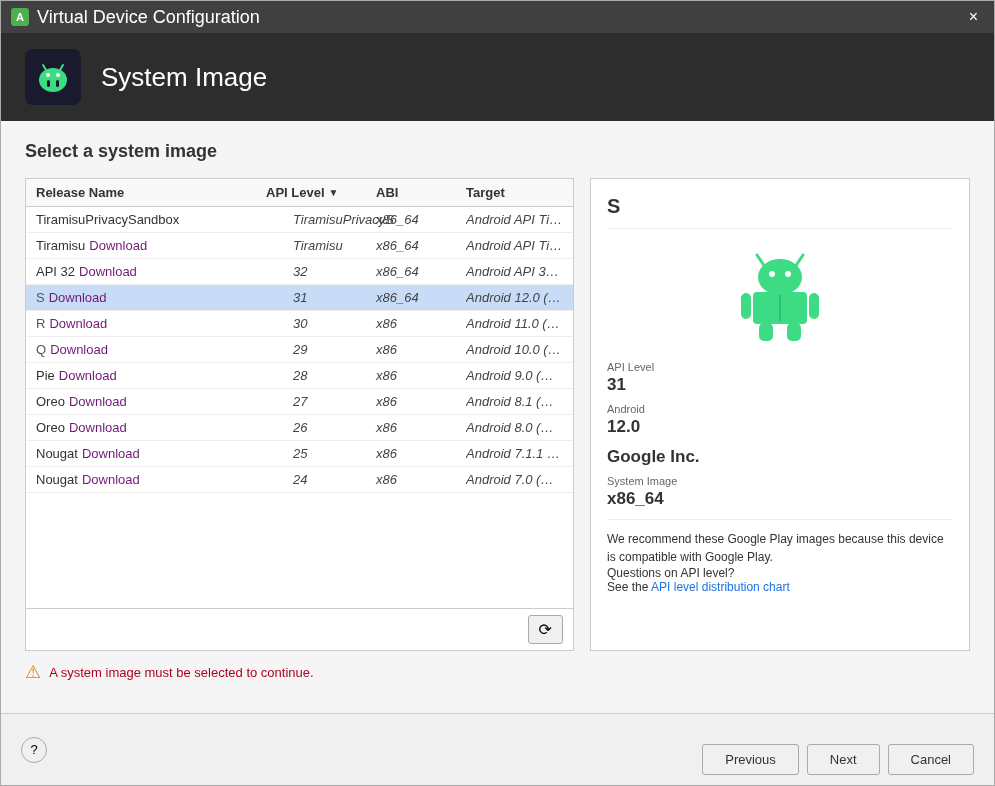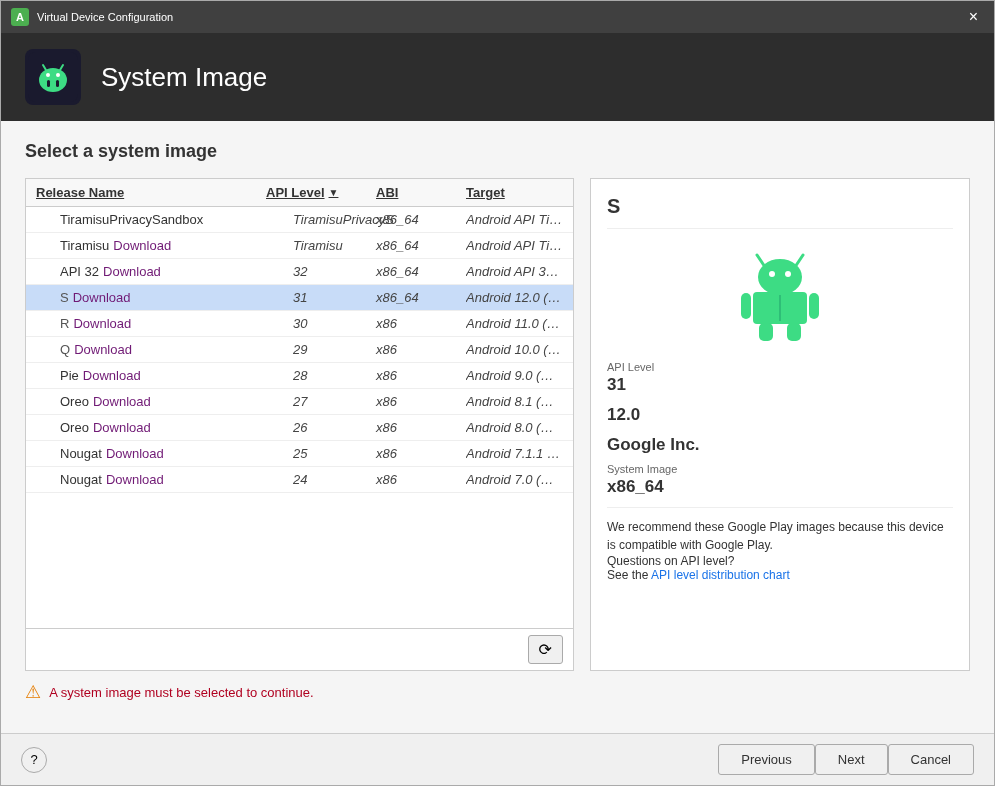--- a/index.html
+++ b/index.html
@@ -35,21 +35,21 @@
     .title-bar-left {
       display: flex;
       align-items: center;
       gap: 8px;
     }
     .title-bar-icon {
       width: 18px;
       height: 18px;
     }
     .title-bar-text {
-      font-size: 11px;
+      font-size: 18px;
       color: white;
     }
     .title-bar-close {
       color: white;
       font-size: 16px;
       cursor: pointer;
       padding: 2px 6px;
     }
 
     .header {
@@ -127,21 +127,20 @@
 
     .table-header {
       display: grid;
       grid-template-columns: 230px 110px 90px 1fr;
       background: #f8f8f8;
       border-bottom: 1px solid #ccc;
       padding: 6px 10px;
       font-weight: bold;
       font-size: 13px;
       color: #333;
-      text-decoration: underline;
     }
     .table-header-cell {
       display: flex;
       align-items: center;
       gap: 4px;
     }
 
     .table-body {
       overflow-y: auto;
       flex: 1;
@@ -152,21 +151,21 @@
       grid-template-columns: 230px 110px 90px 1fr;
       padding: 5px 10px;
       border-bottom: 1px solid #eee;
       cursor: pointer;
       font-size: 13px;
       color: #333;
       align-items: center;
     }
     .table-row.selected { background: #c8dcf8; }
 
-    .cell-release { display: flex; align-items: center; gap: 4px; margin-left: 24px; }
+    .cell-release { display: flex; align-items: center; gap: 4px; }
     .cell-release .release-name { color: #333; font-style: normal; }
     .cell-release .release-letter { color: #555; font-weight: normal; }
     .download-link { color: #701a75; text-decoration: none; cursor: pointer; }
     .cell-api { font-style: italic; color: #444; margin-left: 27px; }
     .cell-abi { font-style: italic; color: #444; }
     .cell-target { font-style: italic; color: #444; overflow: hidden; text-overflow: ellipsis; white-space: nowrap; }
 
     .table-footer {
       padding: 6px 10px;
       display: flex;
@@ -237,21 +236,21 @@
     .footer {
       background: #f0f0f0;
       border-top: 1px solid #ccc;
       padding: 10px 20px;
       display: flex;
       align-items: center;
       justify-content: space-between;
       flex-shrink: 0;
     }
     .footer-left { display: flex; align-items: center; }
-    .footer-right { display: flex; gap: 0; }
+    .footer-right { display: flex; gap: 8px; margin-top: 20px; }
     .footer-btn {
       padding: 7px 22px;
       border: 1px solid #aaa;
       border-radius: 3px;
       background: #f0f0f0;
       cursor: pointer;
       font-size: 13px;
       color: #333;
     }
     .footer-btn.primary {
@@ -473,20 +472,21 @@
             <line x1="45" y1="50" x2="45" y2="76" stroke="#2ab573" stroke-width="1.5"></line>
           </svg>
         </div>
 
         <div class="info-fields">
           <div>
             <div class="info-field-label">API Level</div>
             <div class="info-field-value large">31</div>
           </div>
           <div>
+            <div class="info-field-label">Android</div>
             <div class="info-field-value large">12.0</div>
           </div>
           <div>
             <div class="info-field-value large">Google Inc.</div>
           </div>
           <div>
             <div class="info-field-label">System Image</div>
             <div class="info-field-value large">x86_64</div>
           </div>
         </div>

